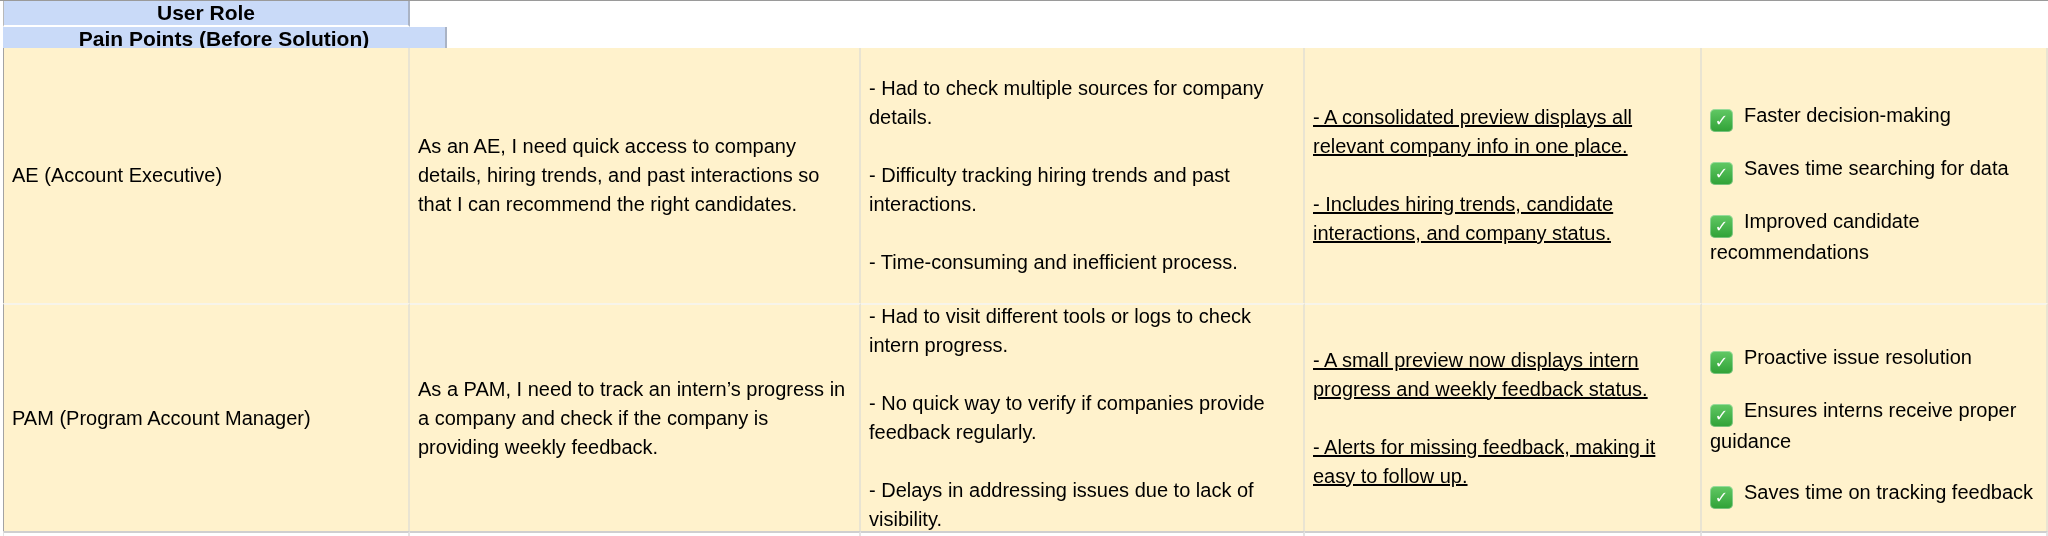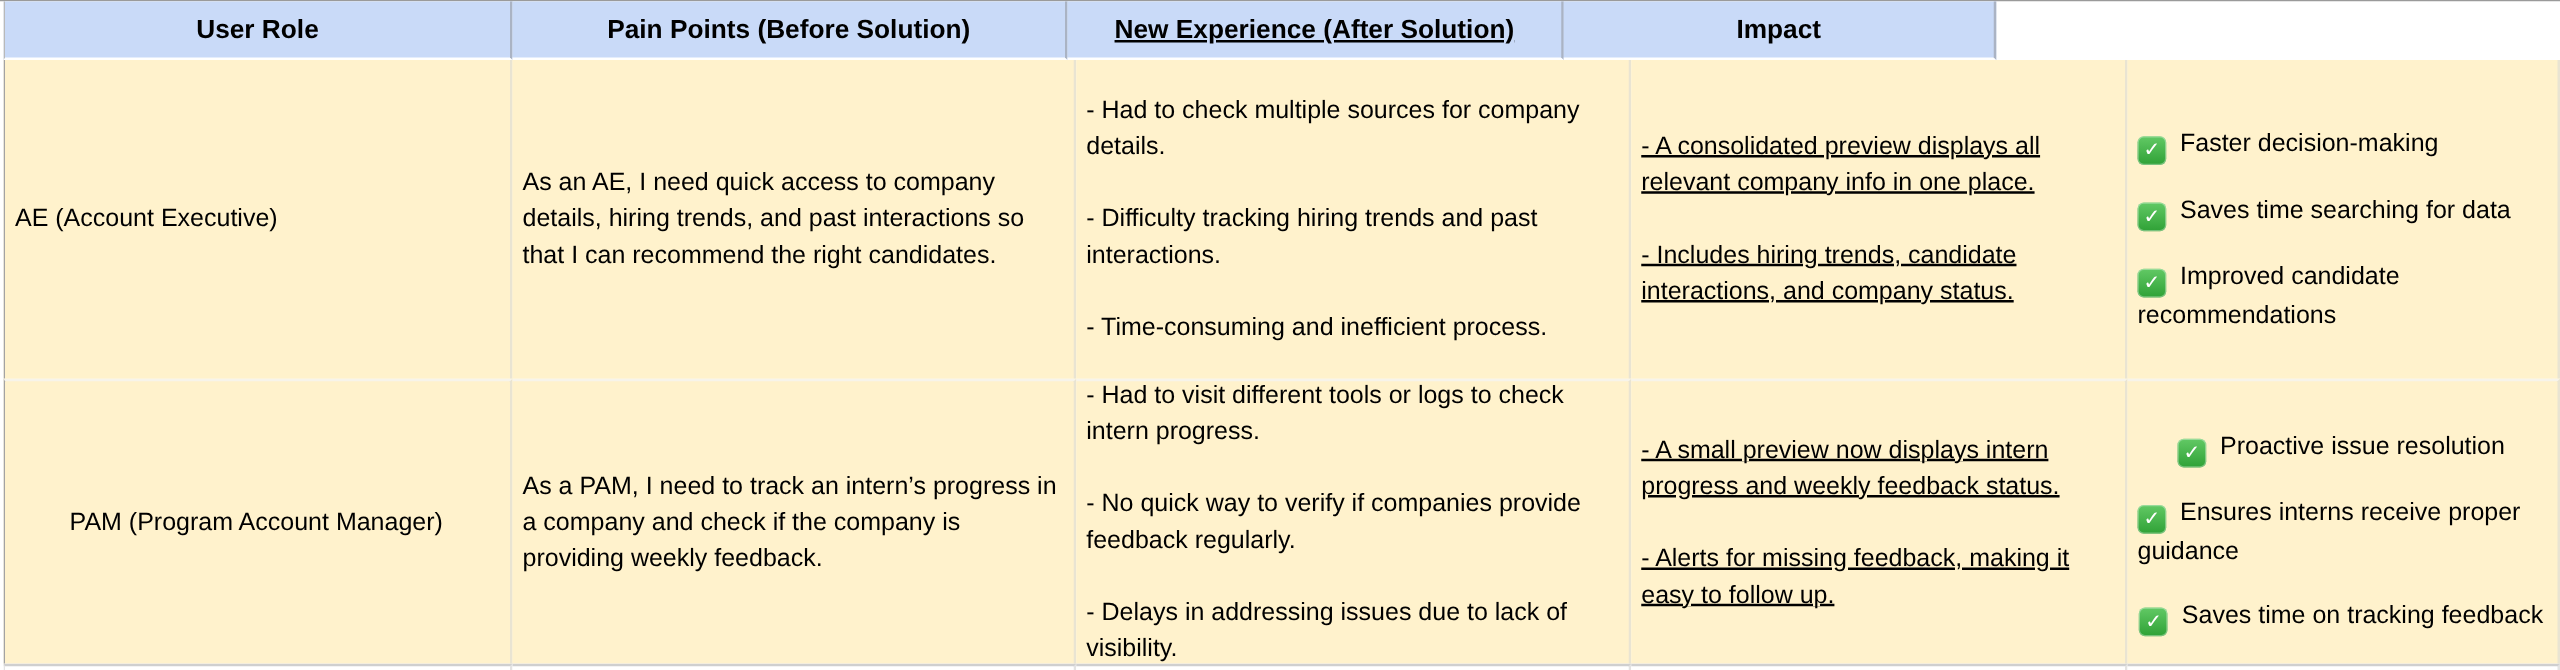--- a/index.html
+++ b/index.html
@@ -7,21 +7,21 @@
   .doc-table{
     width:2048px;height:536px;box-sizing:border-box;
     border-top:1px solid #9a9a9a;
     padding-left:3px;background:#ffffff;overflow:hidden;
   }
   .row{display:flex;width:2045px;}
   .c1{width:407px;} .c2{width:451px;} .c3{width:444px;} .c4{width:397px;text-decoration:underline;} .c5{width:346px;}
   .cell,.hcell,.scell{box-sizing:border-box;flex-shrink:0;}
 
   
-  .header-row{height:47px;}
+  .header-row{height:47px;flex-direction:column;}
   .hcell{
     background:#c9daf8;
     display:flex;align-items:center;justify-content:center;
     font-weight:bold;font-size:21px;
     border-right:2px solid #aab3c4;
     border-bottom:2px solid #ffffff;
     border-left:1px solid #b9b9b9;
   }
   .hcell + .hcell{border-left:none;}
   .hcell.dashed-right{border-right-style:dashed;border-right-color:#9aa0ab;}
@@ -31,21 +31,21 @@
   .body-row-2{height:228px;}
   .cell{
     background:#fff2cc;
     display:flex;flex-direction:column;justify-content:center;
     font-size:20px;line-height:29px;
     padding:0 10px 0 8px;
     border-right:2px solid #e9e4d2;
     border-left:1px solid #a3a3a3;
   }
   .cell + .cell{border-left:none;}
-  .body-row-2 .cell{border-top:2px solid #f7f4ea;align-items:center;}
+  .body-row-2 .cell{border-top:2px solid #f7f4ea;}
   .txt{white-space:pre-line;}
 
   
   .impact-item{margin-top:22px;}
   .impact-item:first-child{margin-top:16px;}
   .check{
     display:inline-block;width:23px;height:23px;border-radius:5px;
     background:linear-gradient(#62c965,#2fa136);
     box-shadow:inset 0 0 0 1px rgba(255,255,255,.35);
     color:#ffffff;font-size:16px;font-weight:bold;line-height:23px;text-align:center;

